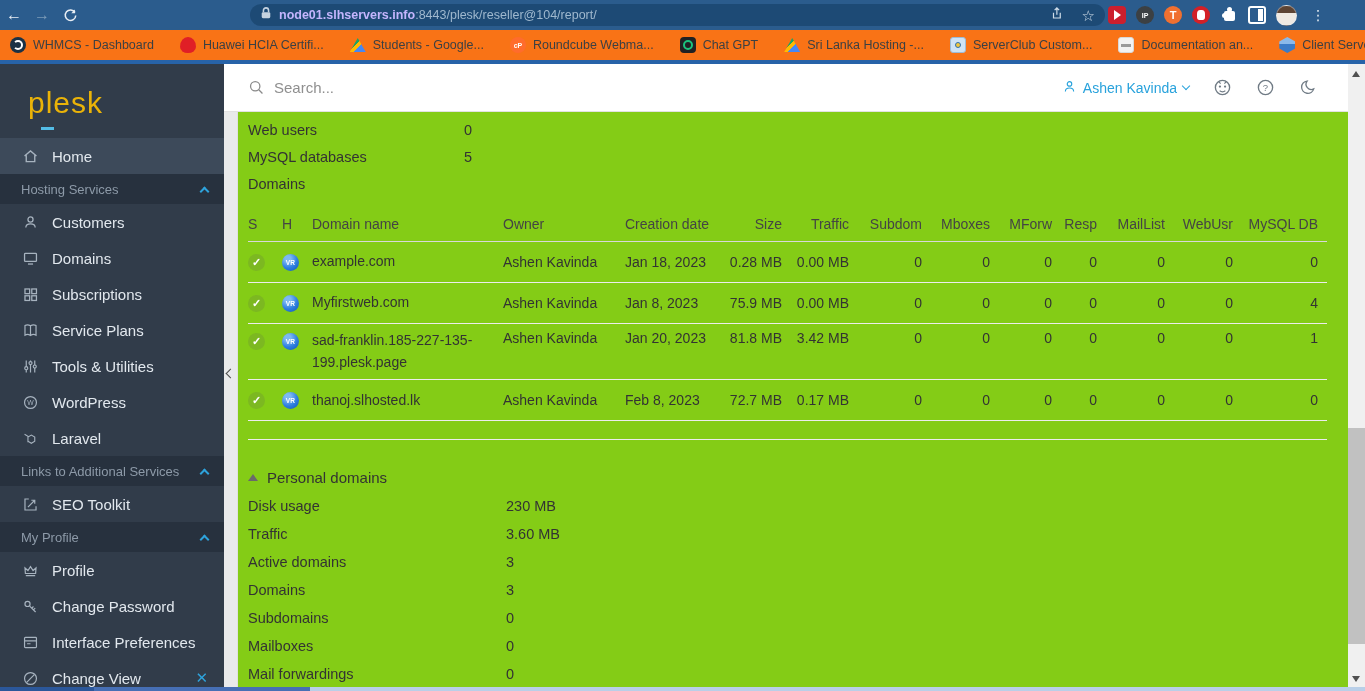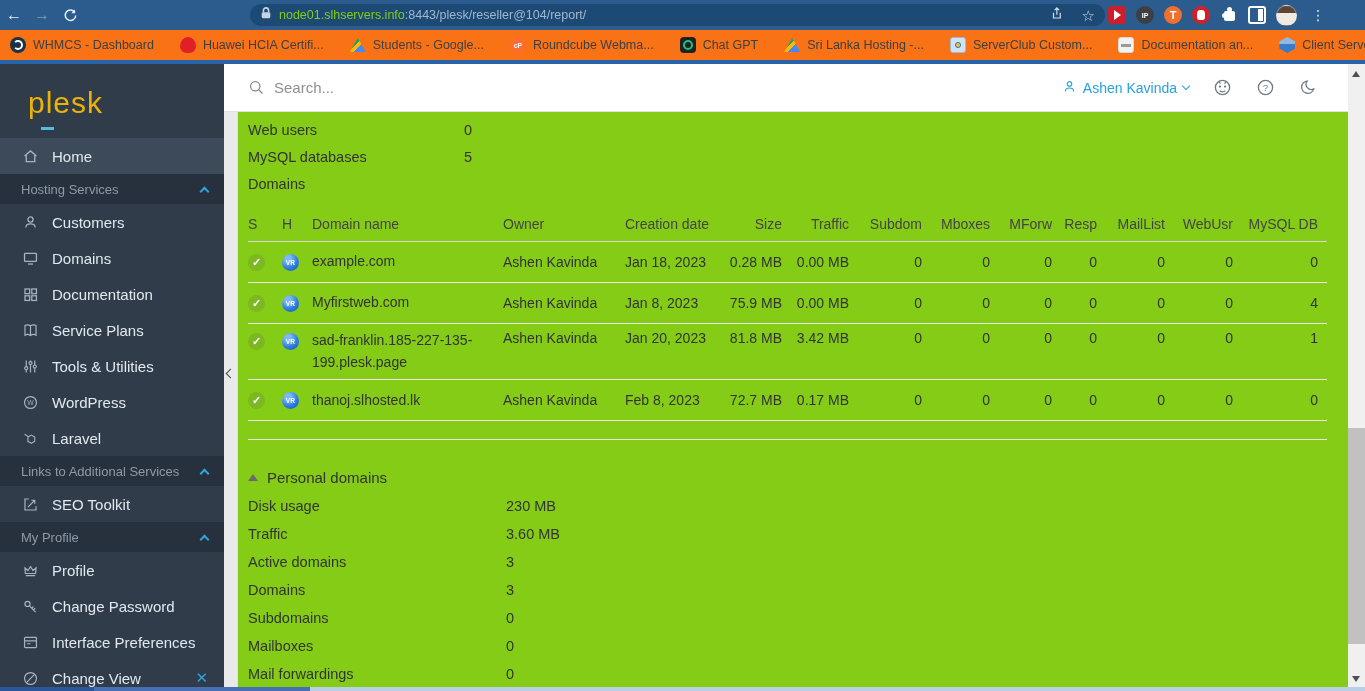--- a/index.html
+++ b/index.html
@@ -5,21 +5,21 @@
   * { margin:0; padding:0; box-sizing:border-box; }
   html,body { width:1365px; height:691px; overflow:hidden; font-family:"Liberation Sans", sans-serif; background:#fff; }
 
   
   .toolbar { position:absolute; left:0; top:0; width:1365px; height:30px; background:#2b5c8d; display:flex; align-items:center; }
   .nav-btn { color:#e8eef4; font-size:16px; width:28px; text-align:center; cursor:pointer; }
   .nav-btn.dim { color:#7d9cb8; }
   .nav-btn svg { vertical-align:middle; }
   .omnibox { position:absolute; left:250px; top:4px; width:855px; height:22px; background:#1d4a75; border-radius:11px; display:flex; align-items:center; padding:0 10px; }
   .url { font-size:12.5px; margin-left:7px; white-space:nowrap; }
-  .url .host { color:#84cc16; font-weight:normal; }
+  .url .host { color:#c4b5fd; font-weight:bold; }
   .url .rest { color:#9fb8ce; }
   .omni-right { margin-left:auto; display:flex; align-items:center; gap:18px; }
   .star { color:#cfdce8; font-size:15px; line-height:1; cursor:pointer; }
   .ext-row { position:absolute; left:1108px; top:0; height:30px; display:flex; align-items:center; gap:10px; }
   .ext { width:18px; height:18px; position:relative; cursor:pointer; flex:none; }
   .ext-red { background:#cc1f2d; border-radius:4px; transform:rotate(0deg); }
   .ext-red::after { content:""; position:absolute; left:6px; top:4px; border-left:7px solid #fff; border-top:5px solid transparent; border-bottom:5px solid transparent; }
   .ext-ip { background:#3c4043; border-radius:50%; color:#fff; font-size:7px; font-weight:bold; display:flex; align-items:center; justify-content:center; }
   .ext-t { background:#f07030; border-radius:50%; color:#fff; font-size:11px; font-weight:bold; display:flex; align-items:center; justify-content:center; }
   .ext-hand { background:#d32027; border-radius:50%; }
@@ -233,21 +233,21 @@
     <span class="icon">
         <svg viewBox="0 0 20 20">
           <g fill="none" stroke="currentColor" stroke-width="1.5">
             <rect x="3.5" y="3.5" width="5.5" height="5.5"></rect>
             <rect x="11.5" y="3.5" width="5.5" height="5.5"></rect>
             <rect x="3.5" y="11.5" width="5.5" height="5.5"></rect>
             <rect x="11.5" y="11.5" width="5.5" height="5.5"></rect>
           </g>
         </svg>
       </span>
-    <span>Documentation</span>
+    <span>Subscriptions</span>
   </div>
   <div class="s-item">
     <span class="icon">
         <svg viewBox="0 0 20 20">
           <path d="M10 4.5 C8 3.2 5 3.2 3.5 4.2 V15.5 C5 14.5 8 14.5 10 15.8 C12 14.5 15 14.5 16.5 15.5 V4.2 C15 3.2 12 3.2 10 4.5 Z M10 4.5 V15.8" fill="none" stroke="currentColor" stroke-width="1.4"></path>
         </svg>
       </span>
     <span>Service Plans</span>
   </div>
   <div class="s-item">

